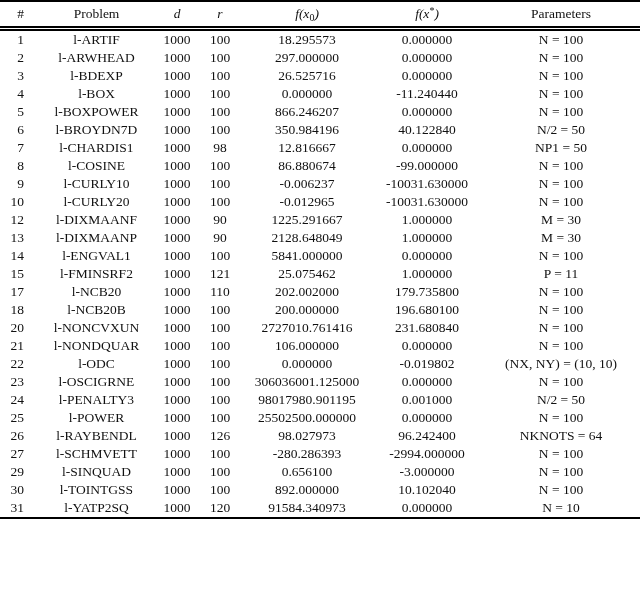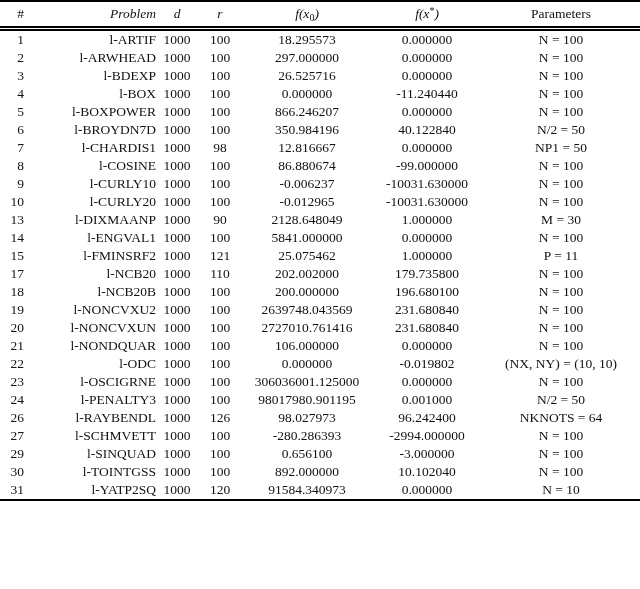--- a/index.html
+++ b/index.html
@@ -26,32 +26,32 @@
     font-weight: 400;
     text-align: center;
     vertical-align: bottom;
     padding: 4px 0 4px 0;
     border-bottom: 5px double #000000;
     white-space: nowrap;
     overflow: hidden;
   }
   thead th.it { font-style: italic; }
   thead th:nth-child(1) { text-align: right; padding-right: 4px; }
-  thead th:nth-child(2) { text-align: right;  padding-left: 9px; font-style: italic;  }
+  thead th:nth-child(2) { text-align: center;  padding-left: 9px;  }
   tbody td {
     height: 18px;
     line-height: 18px;
     padding: 0;
     text-align: center;
     white-space: nowrap;
     overflow: hidden;
     vertical-align: middle;
   }
   tbody td:nth-child(1) { text-align: right; padding-right: 4px; }
-  tbody td:nth-child(2) { text-align: right;  padding-left: 9px; margin-top: 8px;  }
+  tbody td:nth-child(2) { text-align: center;  padding-left: 9px; margin-top: 8px;  }
   sub {
     font-size: 10px;
     font-style: normal;
     vertical-align: -3px;
     line-height: 0;
   }
   sup {
     font-size: 10px;
     font-style: normal;
     vertical-align: 4px;
@@ -171,20 +171,29 @@
       <tr>
         <td>10</td>
         <td>l-CURLY20</td>
         <td>1000</td>
         <td>100</td>
         <td>-0.012965</td>
         <td>-10031.630000</td>
         <td>N = 100</td>
       </tr>
       <tr>
+        <td>12</td>
+        <td>l-DIXMAANF</td>
+        <td>1000</td>
+        <td>90</td>
+        <td>1225.291667</td>
+        <td>1.000000</td>
+        <td>M = 30</td>
+      </tr>
+      <tr>
         <td>13</td>
         <td>l-DIXMAANP</td>
         <td>1000</td>
         <td>90</td>
         <td>2128.648049</td>
         <td>1.000000</td>
         <td>M = 30</td>
       </tr>
       <tr>
         <td>14</td>
@@ -216,29 +225,20 @@
       <tr>
         <td>18</td>
         <td>l-NCB20B</td>
         <td>1000</td>
         <td>100</td>
         <td>200.000000</td>
         <td>196.680100</td>
         <td>N = 100</td>
       </tr>
       <tr>
-        <td>19</td>
-        <td>l-NONCVXU2</td>
-        <td>1000</td>
-        <td>100</td>
-        <td>2639748.043569</td>
-        <td>231.680840</td>
-        <td>N = 100</td>
-      </tr>
-      <tr>
         <td>20</td>
         <td>l-NONCVXUN</td>
         <td>1000</td>
         <td>100</td>
         <td>2727010.761416</td>
         <td>231.680840</td>
         <td>N = 100</td>
       </tr>
       <tr>
         <td>21</td>
@@ -268,20 +268,29 @@
         <td>N = 100</td>
       </tr>
       <tr>
         <td>24</td>
         <td>l-PENALTY3</td>
         <td>1000</td>
         <td>100</td>
         <td>98017980.901195</td>
         <td>0.001000</td>
         <td>N/2 = 50</td>
+      </tr>
+      <tr>
+        <td>25</td>
+        <td>l-POWER</td>
+        <td>1000</td>
+        <td>100</td>
+        <td>25502500.000000</td>
+        <td>0.000000</td>
+        <td>N = 100</td>
       </tr>
       <tr>
         <td>26</td>
         <td>l-RAYBENDL</td>
         <td>1000</td>
         <td>126</td>
         <td>98.027973</td>
         <td>96.242400</td>
         <td>NKNOTS = 64</td>
       </tr>

